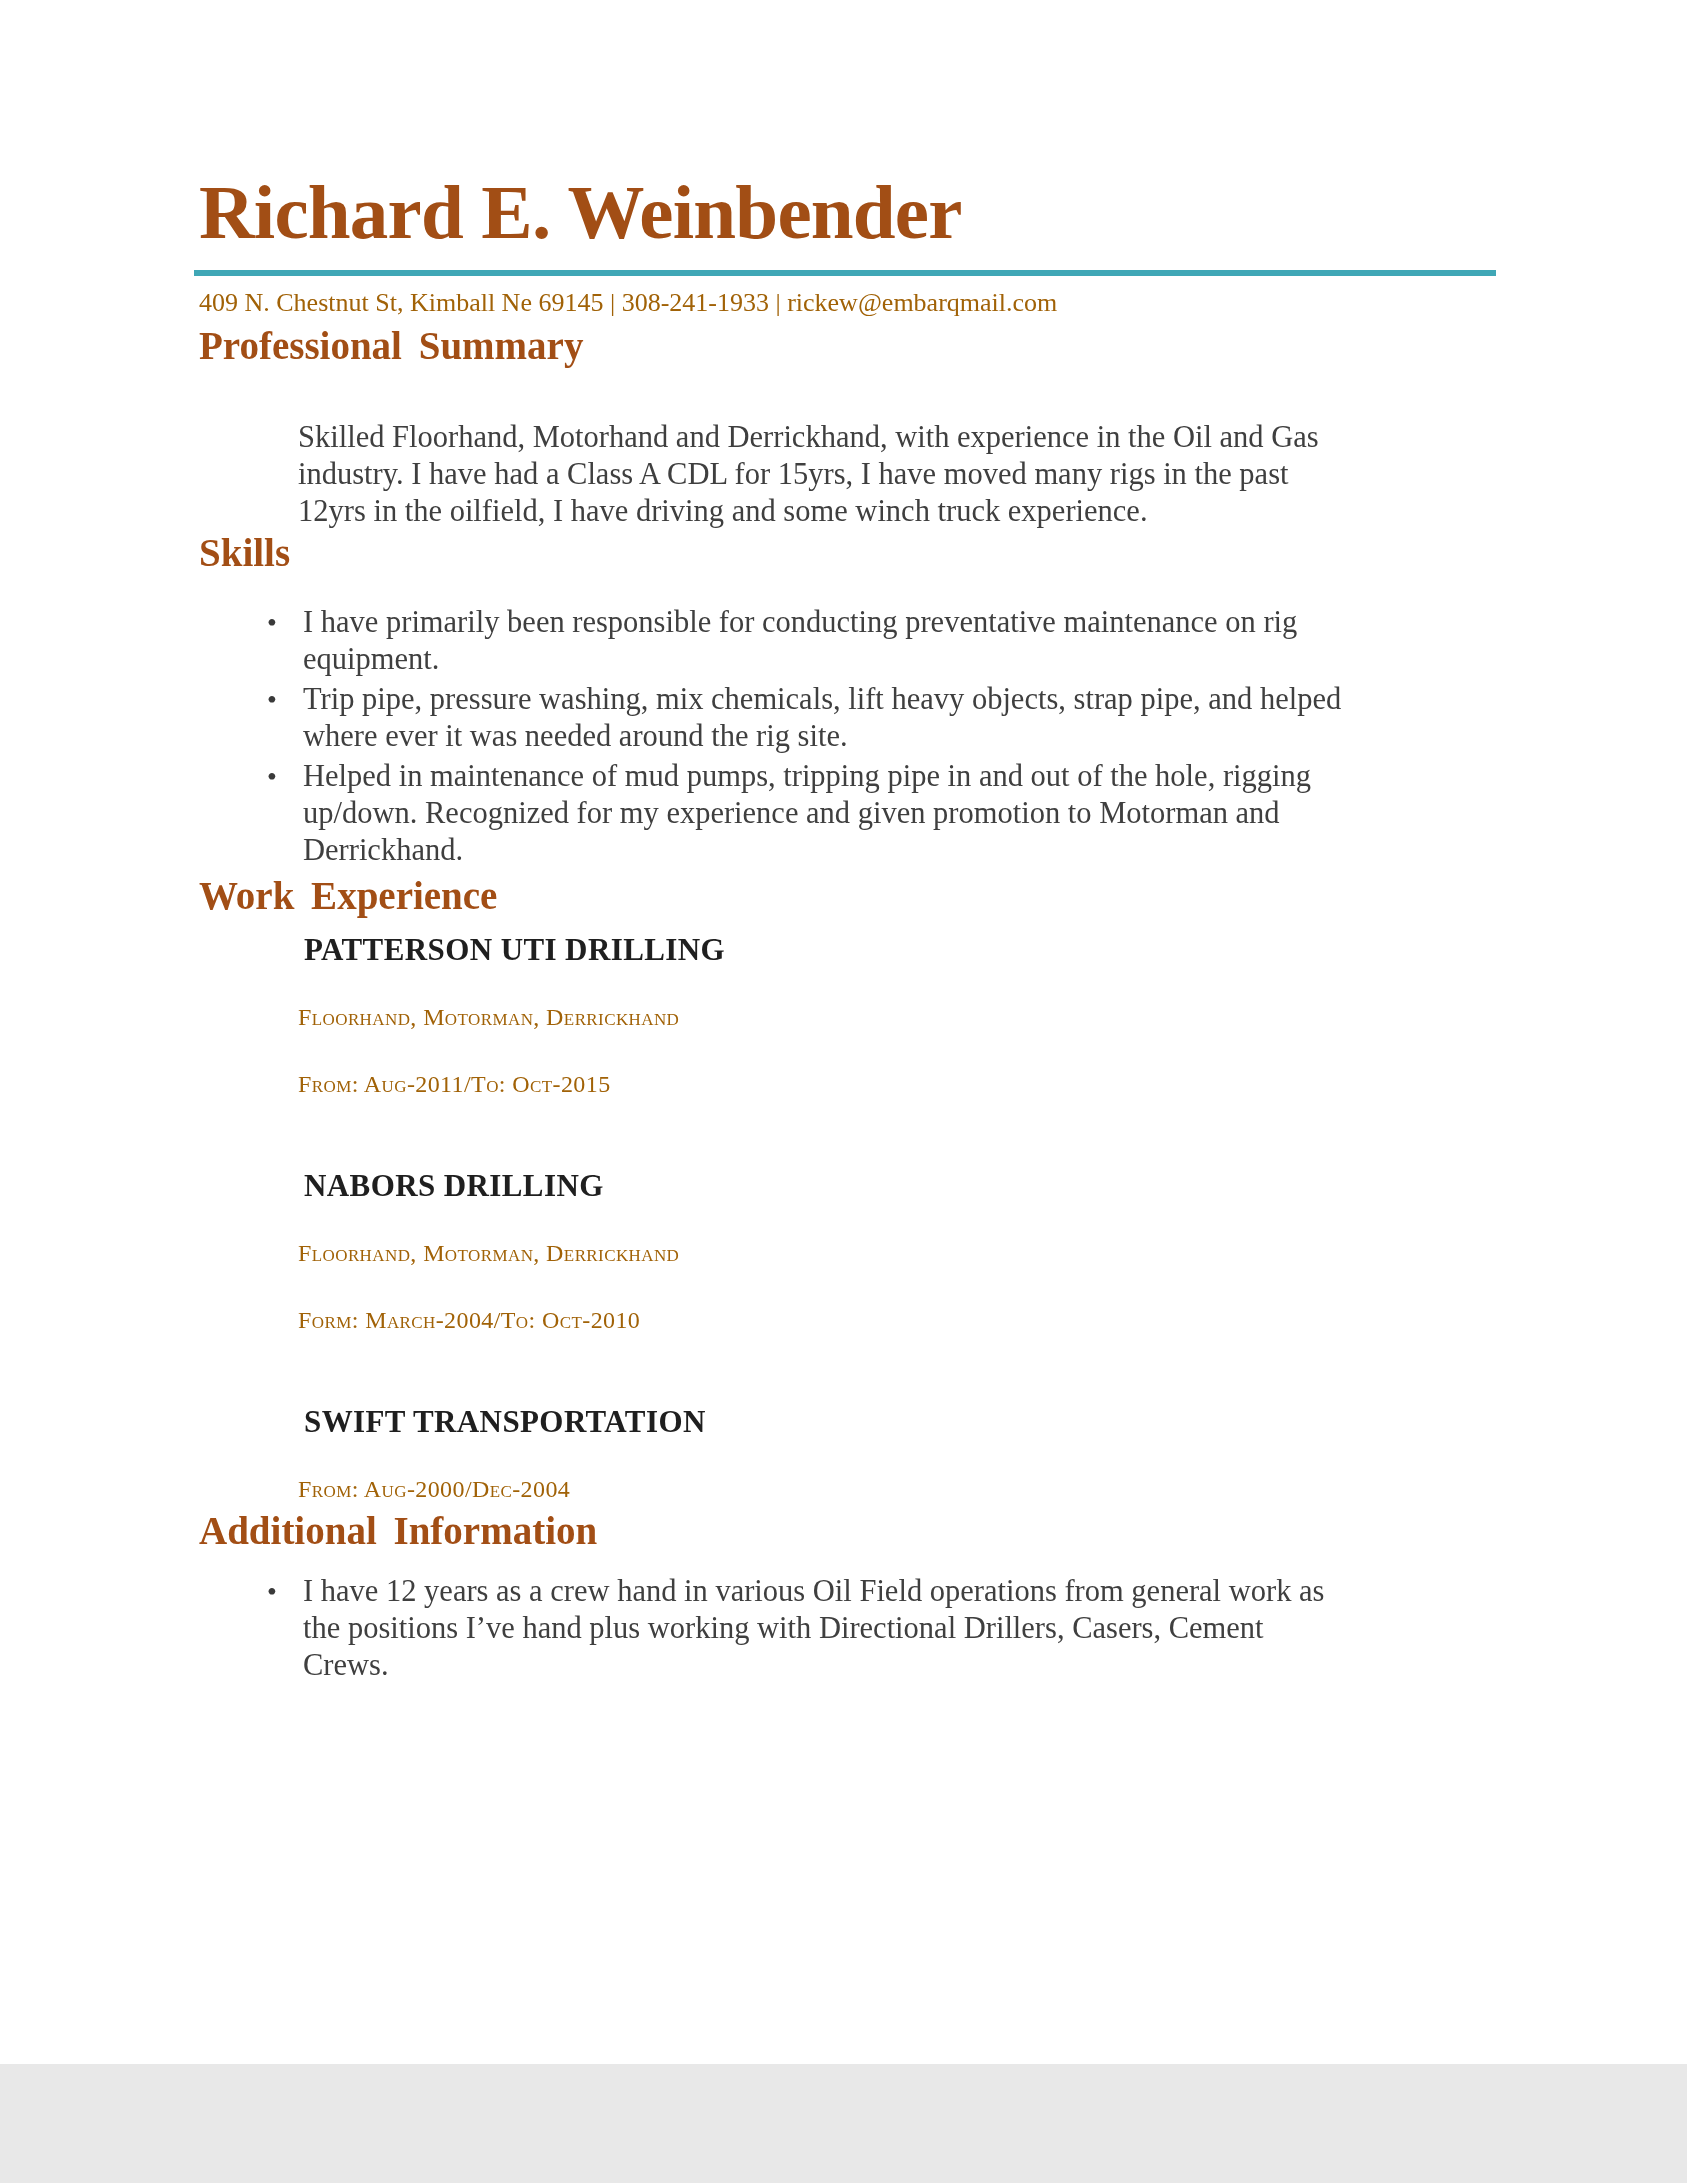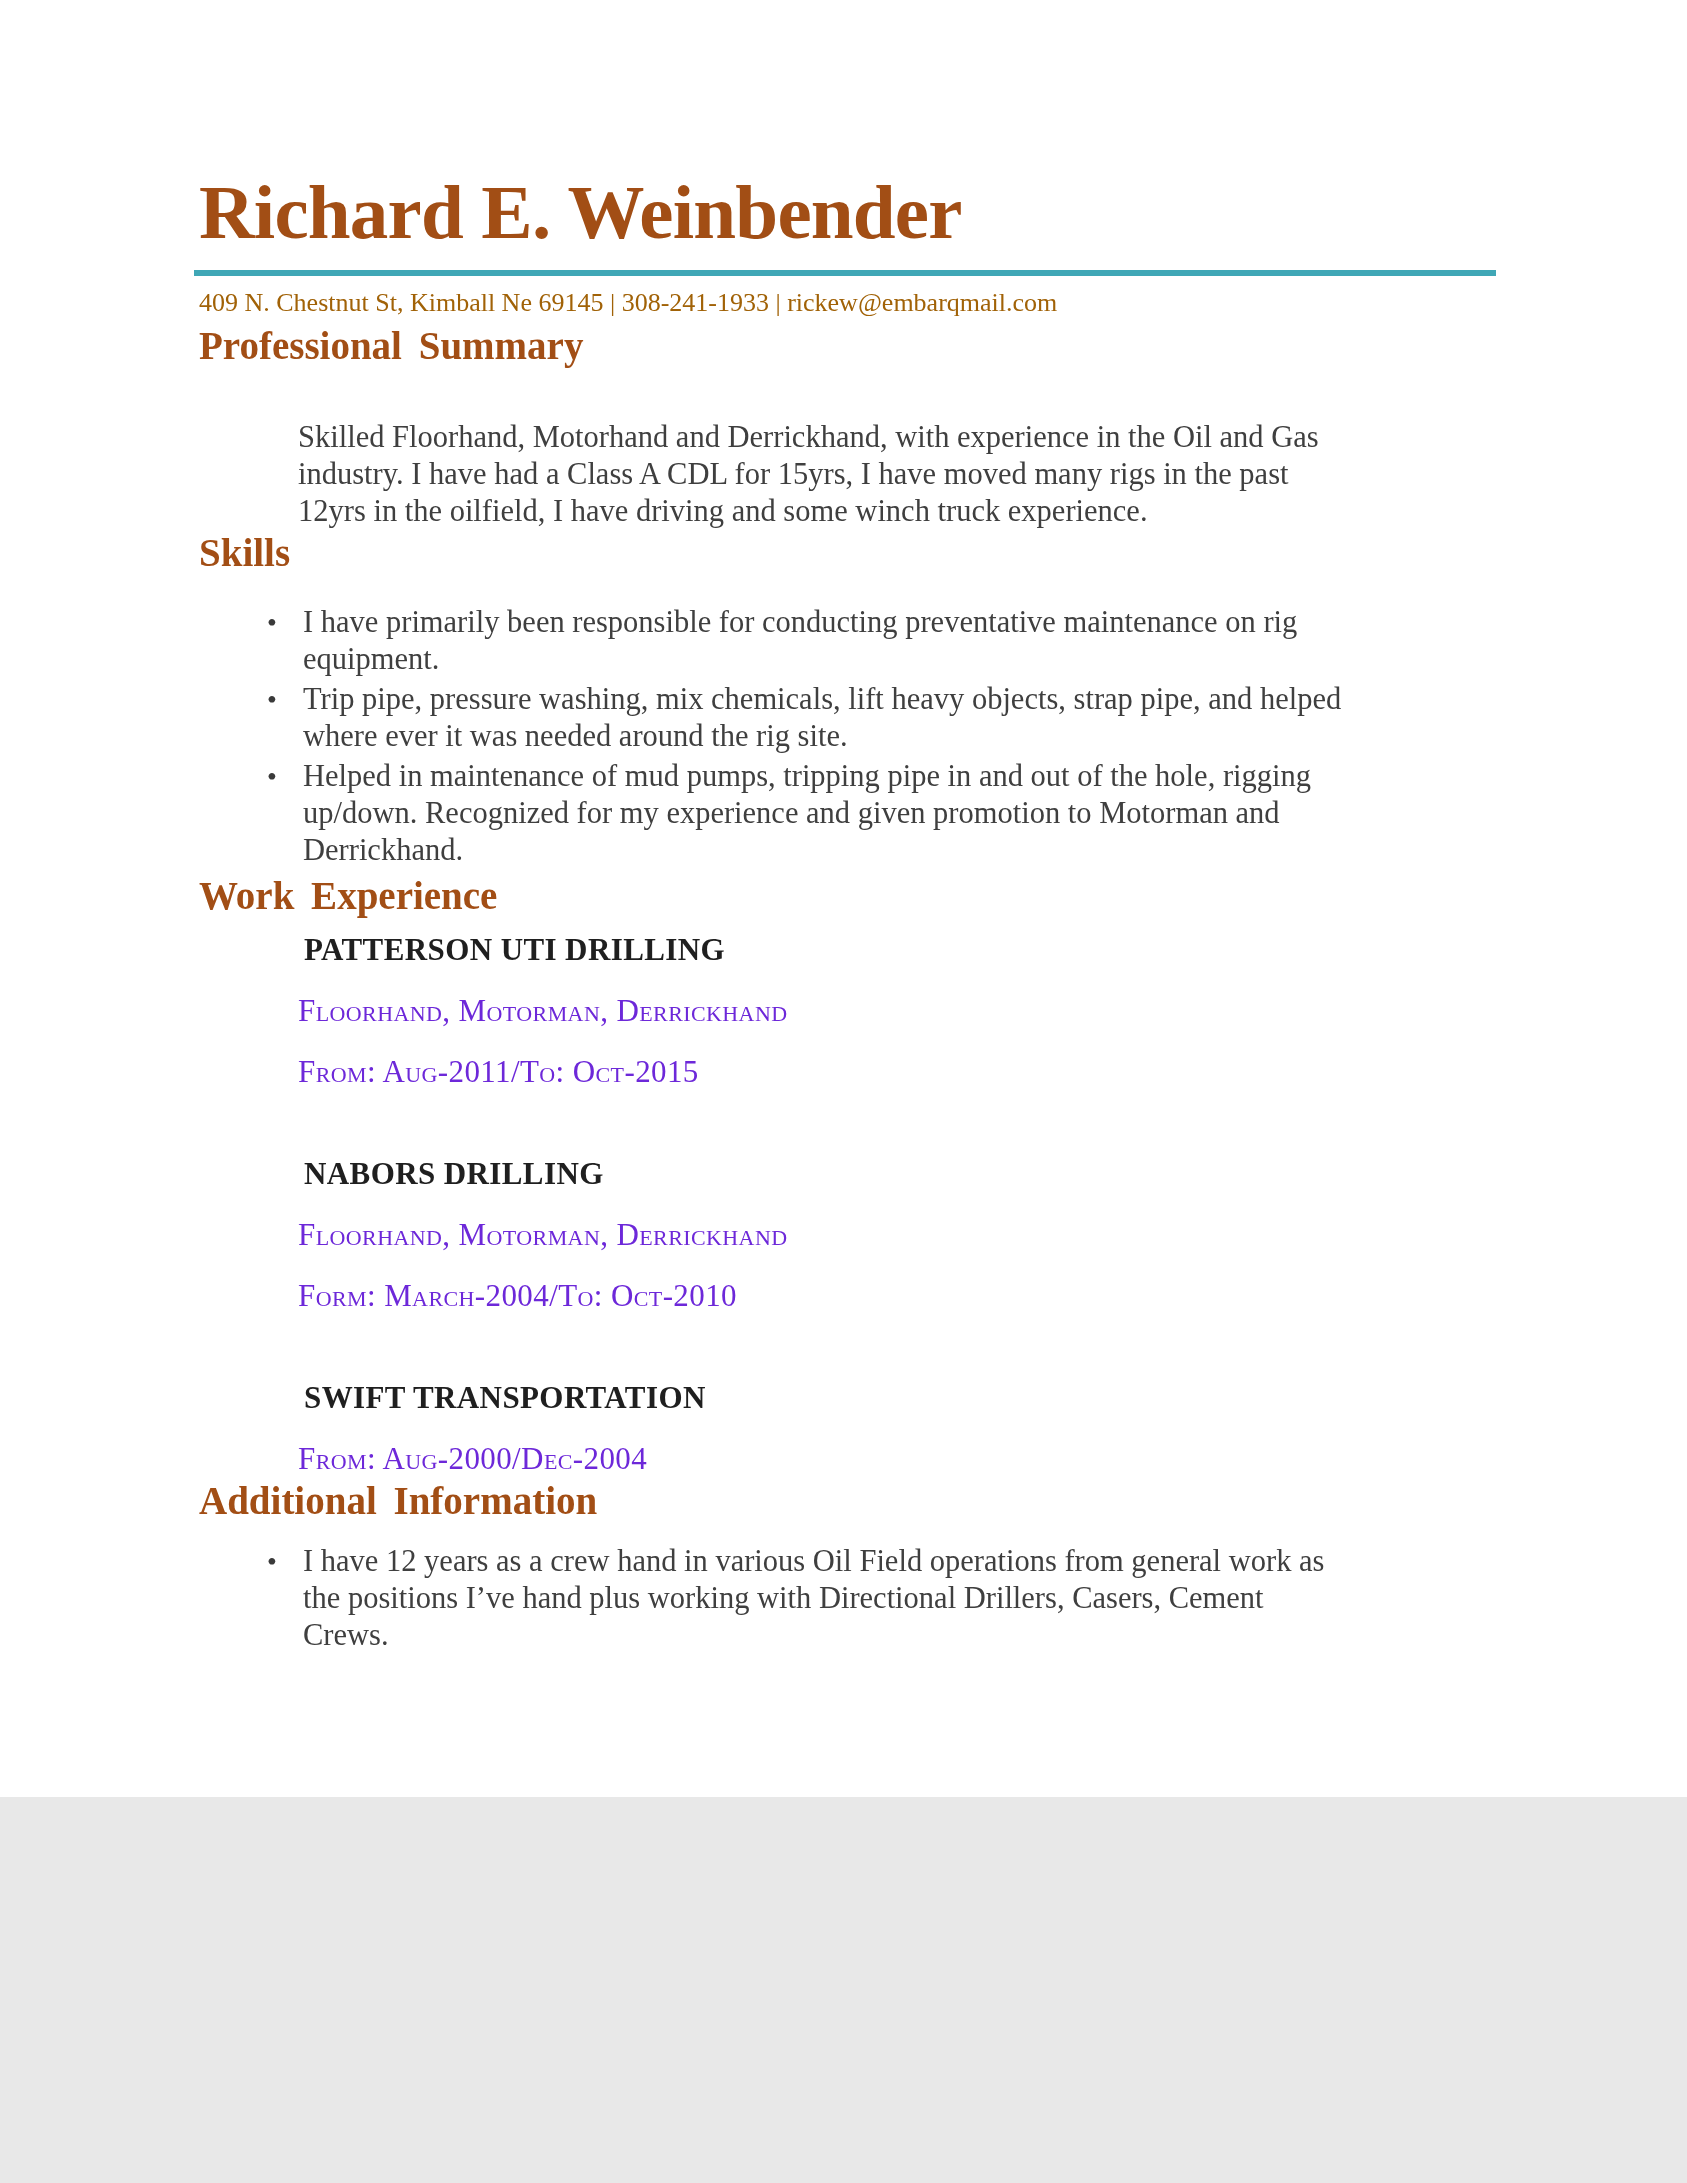--- a/index.html
+++ b/index.html
@@ -3,21 +3,21 @@
 <meta charset="utf-8">
 <style>
   html, body {
     margin: 0;
     padding: 0;
     background: #e8e8e8;
   }
   .page {
     position: relative;
     width: 1687px;
-    height: 1797px;
+    height: 2064px;
     margin: 0 auto;
     background: var(--page-bg, #ffffff);
     box-sizing: border-box;
     padding: 0 199px;
     overflow: hidden;
     font-family: "Liberation Serif", "DejaVu Serif", serif;
     color: var(--text-body, #3f3f3f);
     font-size: 30.5px;
   }
   .name {
@@ -81,26 +81,26 @@
     margin: 6px;
     font-size: 31px;
     line-height: 38px;
     font-weight: bold;
     letter-spacing: 0.4px;
     color: var(--text-strong, #1f1f1f);
   }
   .job-1 .job-company { margin-top: 12.4px; }
   .job-2 .job-company, .job-3 .job-company { margin-top: 64px; }
   .job-role, .job-dates {
-    margin: 23px 0 0 0;
-    font-size: 31px;
+    margin: 29px 0 0 0;
+    font-size: 24px;
     line-height: 38px;
     font-variant: small-caps;
     letter-spacing: 0.4px;
-    color: #6d28d9;
+    color: #a16207;
   }
 </style>
 </head>
 <body>
 
 <div class="page">
 
   <h1 class="name">Richard E. Weinbender</h1>
 
   <div class="header-rule"></div>

